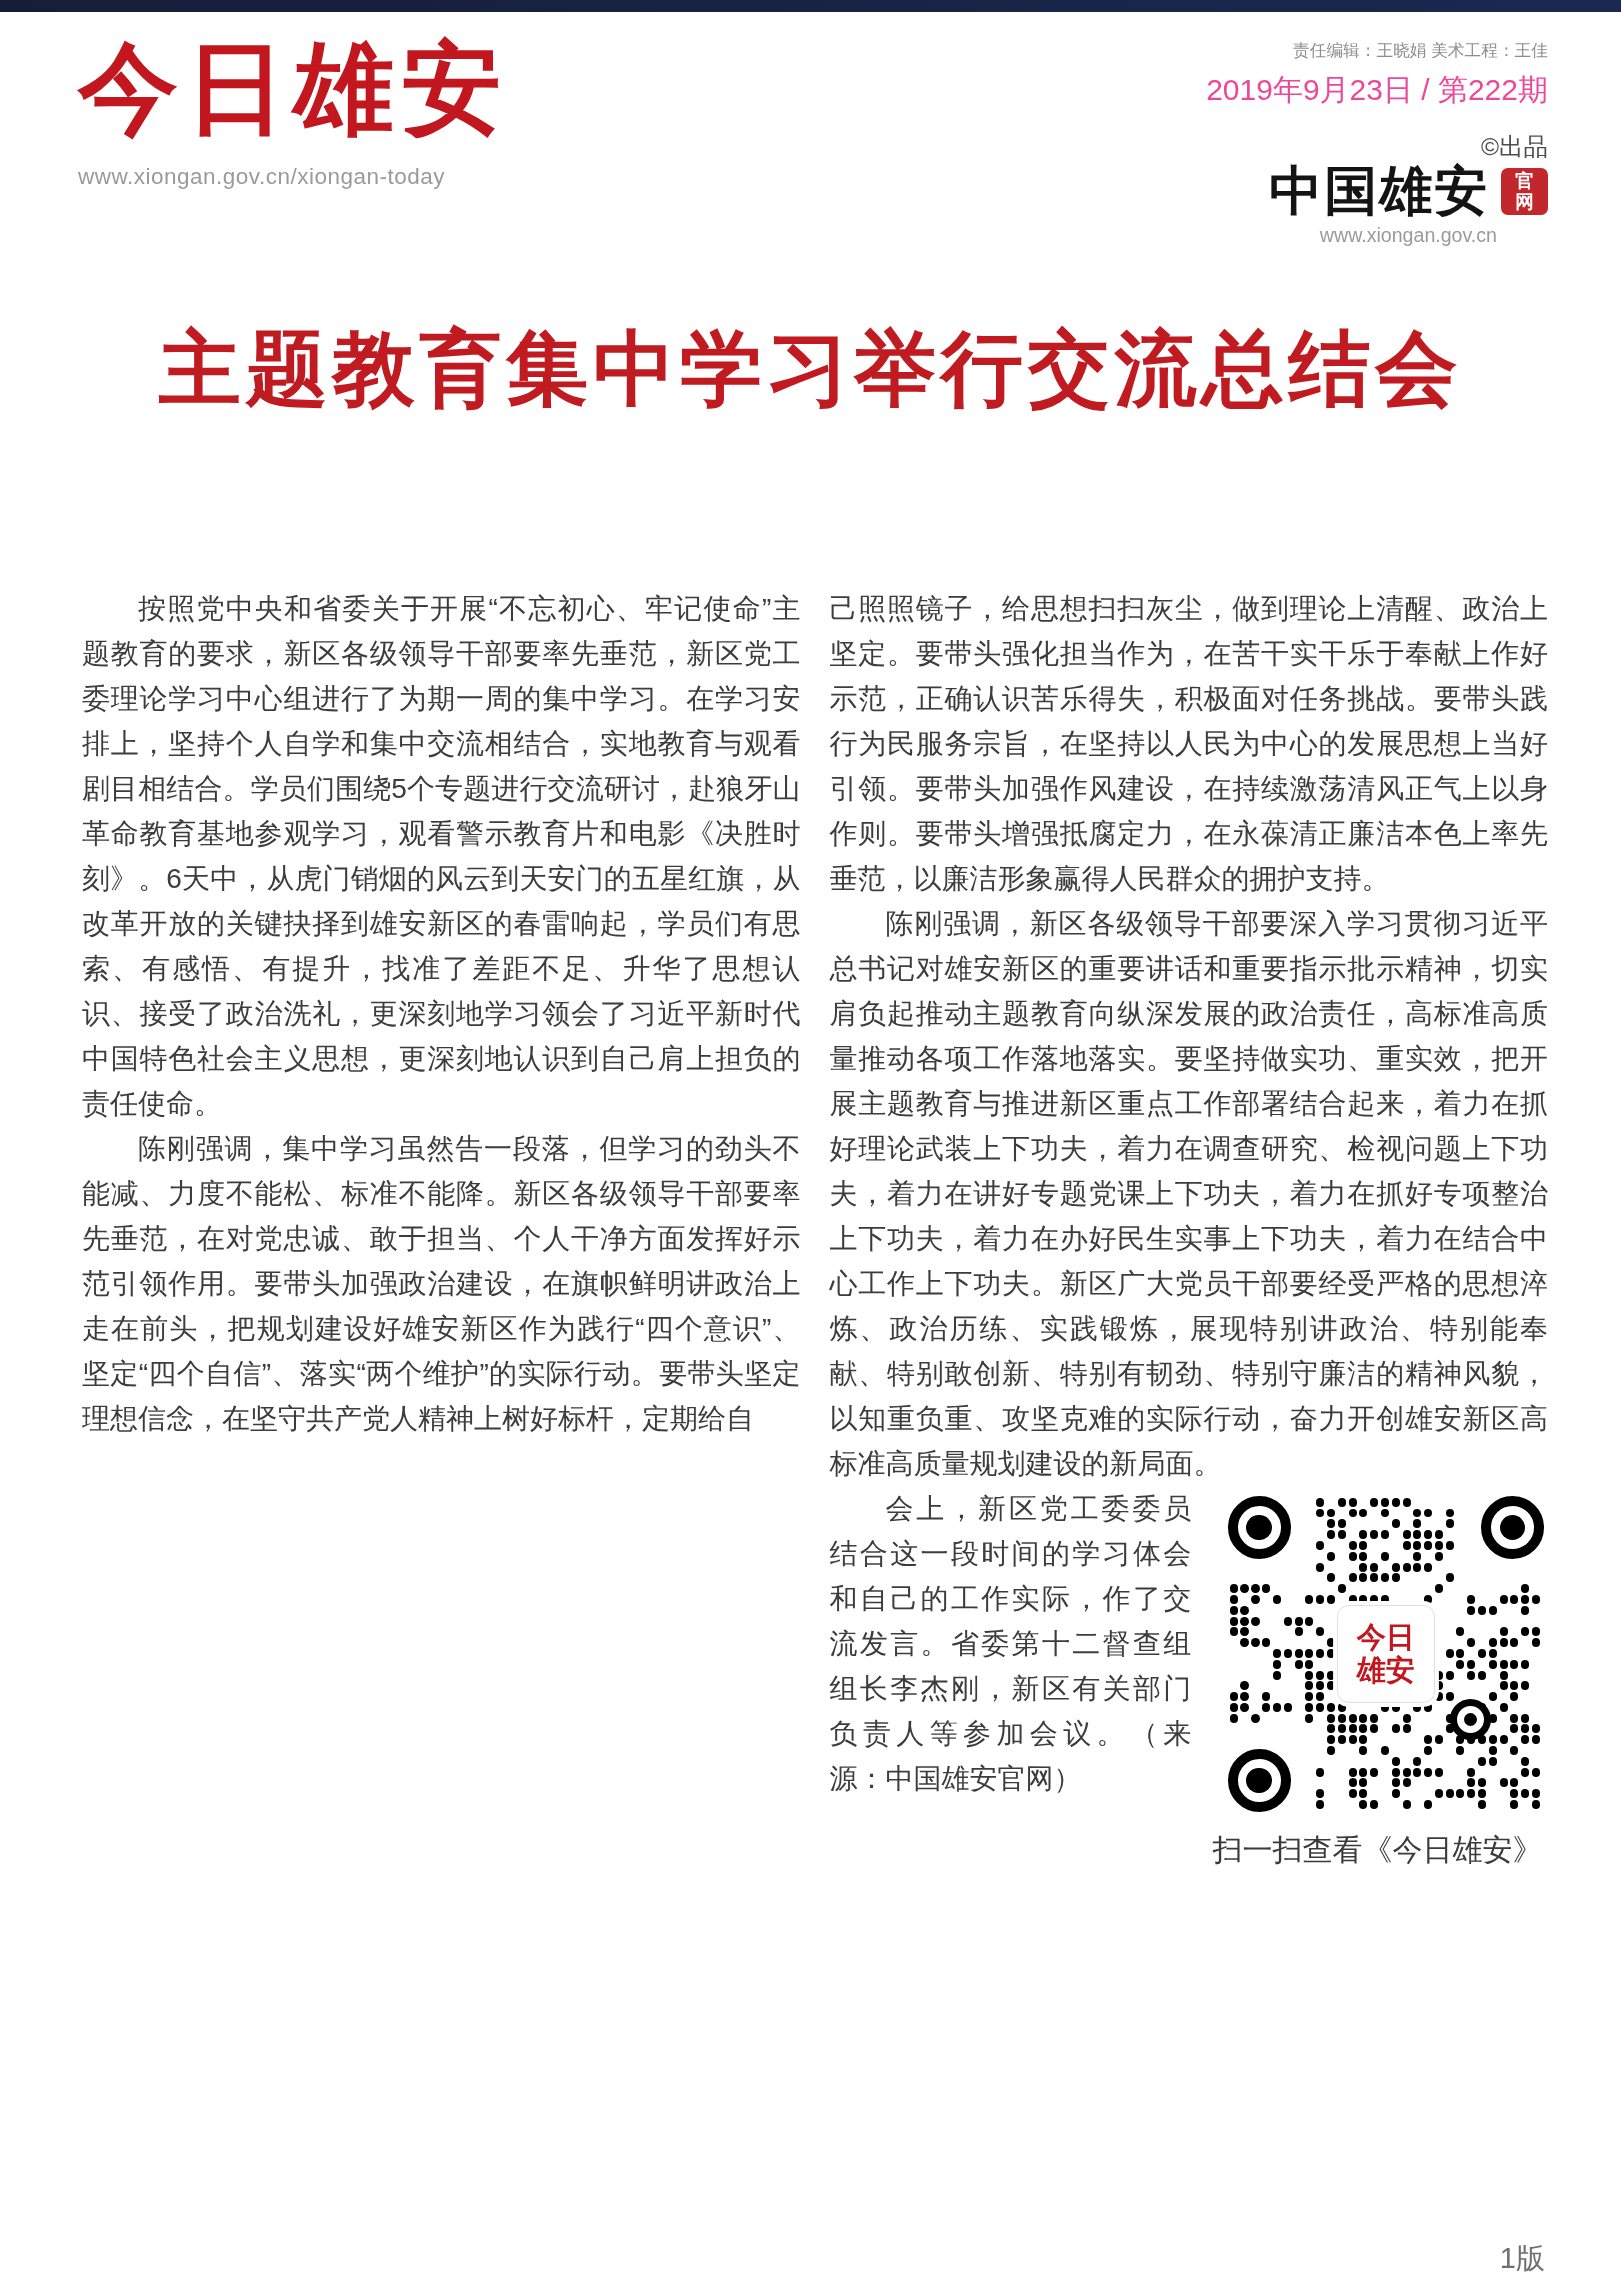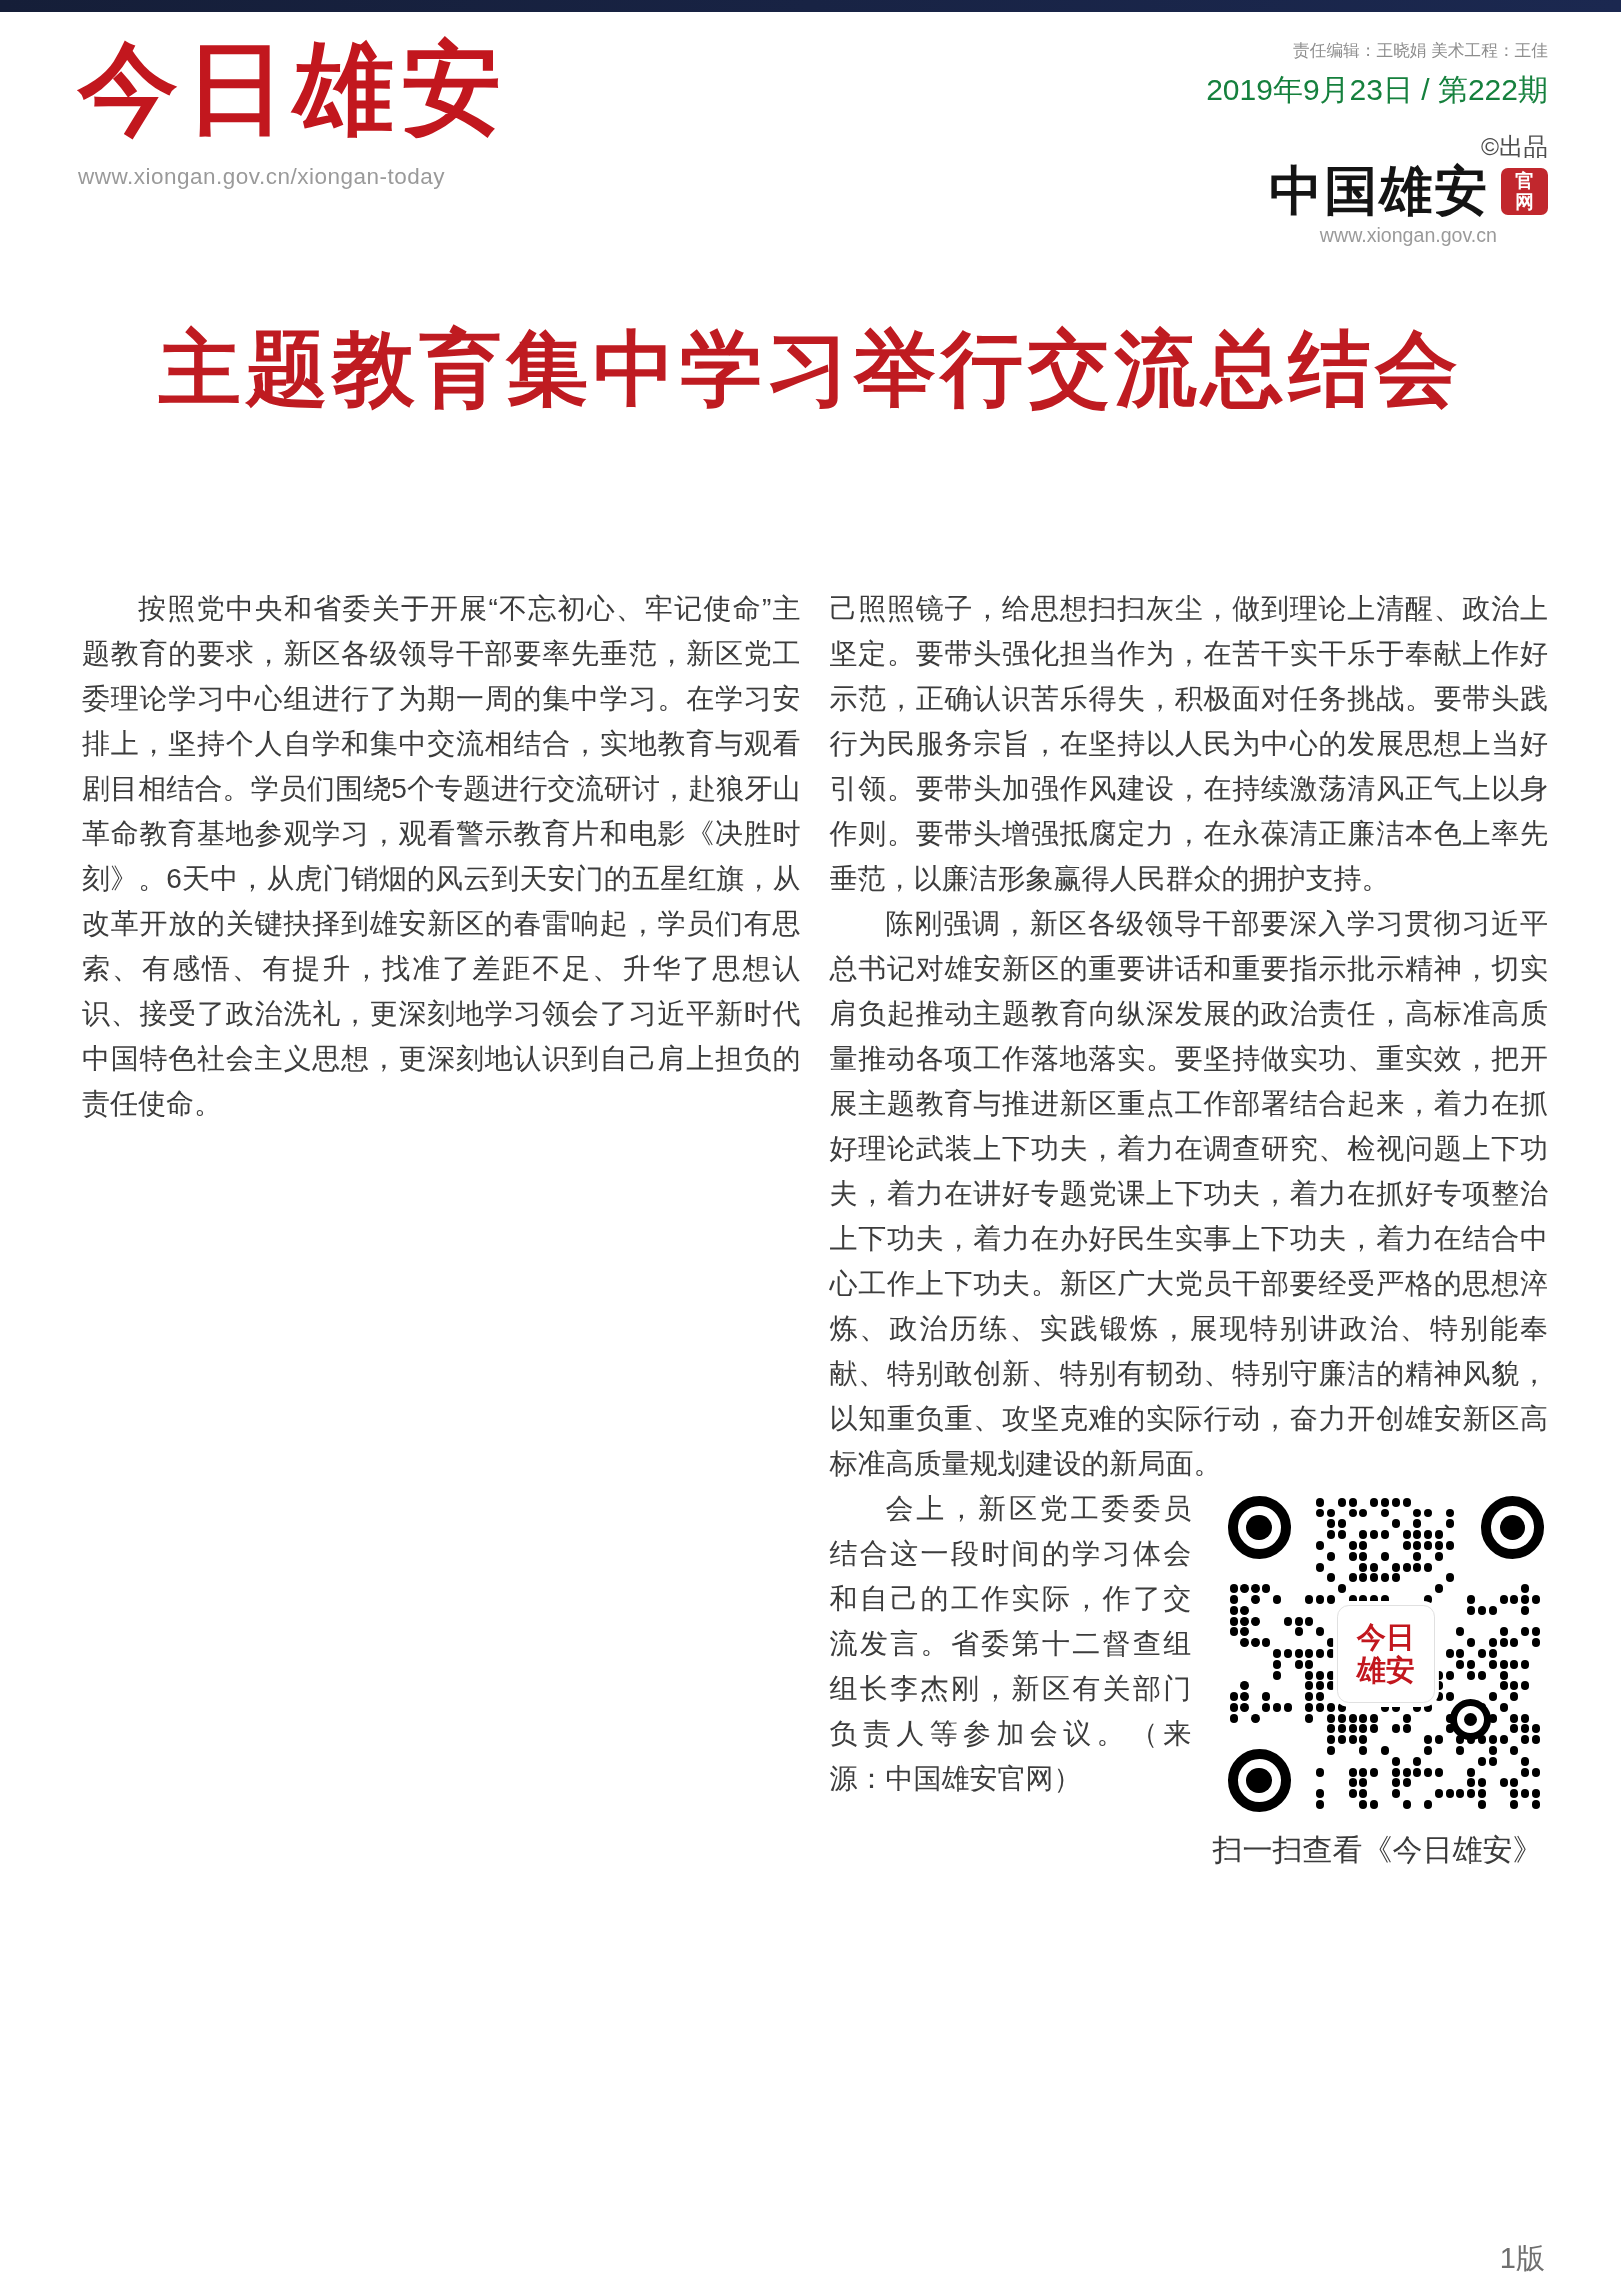--- a/index.html
+++ b/index.html
@@ -13,21 +13,21 @@
   }
   
   .masthead-left{position:absolute;left:78px;top:25.5px;}
   .logo{
     font-family:"Liberation Serif",serif;font-weight:900;font-size:100px;
     color:#c2171e;letter-spacing:7.8px;line-height:127px;white-space:nowrap;
   }
   .site-url{margin-top:11.8px;color:#9a9a9a;font-size:22.5px;letter-spacing:0.5px;}
   .masthead-right{position:absolute;right:73px;top:39px;text-align:right;}
   .editors{font-size:16.7px;color:#8d8d8d;}
-  .issue{font-size:30px;color:#15803d;margin-top:7.8px;}
+  .issue{font-size:30px;color:#ec4899;margin-top:7.8px;}
   .produced{font-size:24.5px;color:#4e4e4e;margin-top:19.6px;}
   .publisher-row{display:flex;align-items:center;justify-content:flex-end;gap:11.8px;margin-top:0px;}
   .publisher-logo{
     font-family:"Liberation Serif",serif;font-weight:900;font-size:53px;
     color:#141414;letter-spacing:2px;line-height:57px;white-space:nowrap;
   }
   .seal{
     width:47px;height:47px;background:#c1272d;border-radius:6.9px;color:#fff;
     display:flex;flex-direction:column;align-items:center;justify-content:center;
     font-size:18.6px;line-height:20.6px;font-weight:bold;
@@ -100,20 +100,21 @@
   <div class="publisher-url">www.xiongan.gov.cn</div>
 </div>
 
 <div class="headline">
   <div>主题教育集中学习举行交流总结会</div>
 </div>
 
 <div class="columns">
   <div class="col">
     <div class="para">按照党中央和省委关于开展“不忘初心、牢记使命”主题教育的要求，新区各级领导干部要率先垂范，新区党工委理论学习中心组进行了为期一周的集中学习。在学习安排上，坚持个人自学和集中交流相结合，实地教育与观看剧目相结合。学员们围绕5个专题进行交流研讨，赴狼牙山革命教育基地参观学习，观看警示教育片和电影《决胜时刻》。6天中，从虎门销烟的风云到天安门的五星红旗，从改革开放的关键抉择到雄安新区的春雷响起，学员们有思索、有感悟、有提升，找准了差距不足、升华了思想认识、接受了政治洗礼，更深刻地学习领会了习近平新时代中国特色社会主义思想，更深刻地认识到自己肩上担负的责任使命。</div>
+    <div class="para">陈刚强调，集中学习虽然告一段落，但学习的劲头不能减、力度不能松、标准不能降。新区各级领导干部要率先垂范，在对党忠诚、敢于担当、个人干净方面发挥好示范引领作用。要带头加强政治建设，在旗帜鲜明讲政治上走在前头，把规划建设好雄安新区作为践行“四个意识”、坚定“四个自信”、落实“两个维护”的实际行动。要带头坚定理想信念，在坚守共产党人精神上树好标杆，定期给自</div>
   </div>
   <div class="col">
     <div class="para cont">己照照镜子，给思想扫扫灰尘，做到理论上清醒、政治上坚定。要带头强化担当作为，在苦干实干乐于奉献上作好示范，正确认识苦乐得失，积极面对任务挑战。要带头践行为民服务宗旨，在坚持以人民为中心的发展思想上当好引领。要带头加强作风建设，在持续激荡清风正气上以身作则。要带头增强抵腐定力，在永葆清正廉洁本色上率先垂范，以廉洁形象赢得人民群众的拥护支持。</div>
     <div class="para">陈刚强调，新区各级领导干部要深入学习贯彻习近平总书记对雄安新区的重要讲话和重要指示批示精神，切实肩负起推动主题教育向纵深发展的政治责任，高标准高质量推动各项工作落地落实。要坚持做实功、重实效，把开展主题教育与推进新区重点工作部署结合起来，着力在抓好理论武装上下功夫，着力在调查研究、检视问题上下功夫，着力在讲好专题党课上下功夫，着力在抓好专项整治上下功夫，着力在办好民生实事上下功夫，着力在结合中心工作上下功夫。新区广大党员干部要经受严格的思想淬炼、政治历练、实践锻炼，展现特别讲政治、特别能奉献、特别敢创新、特别有韧劲、特别守廉洁的精神风貌，以知重负重、攻坚克难的实际行动，奋力开创雄安新区高标准高质量规划建设的新局面。</div>
     <div class="para">
       <div class="qr-float">
         <div class="qr-box">
           <div class="qr-dots">
               <i style="left: 86px; top: 0px;"></i>
               <i style="left: 108px; top: 0px;"></i>

